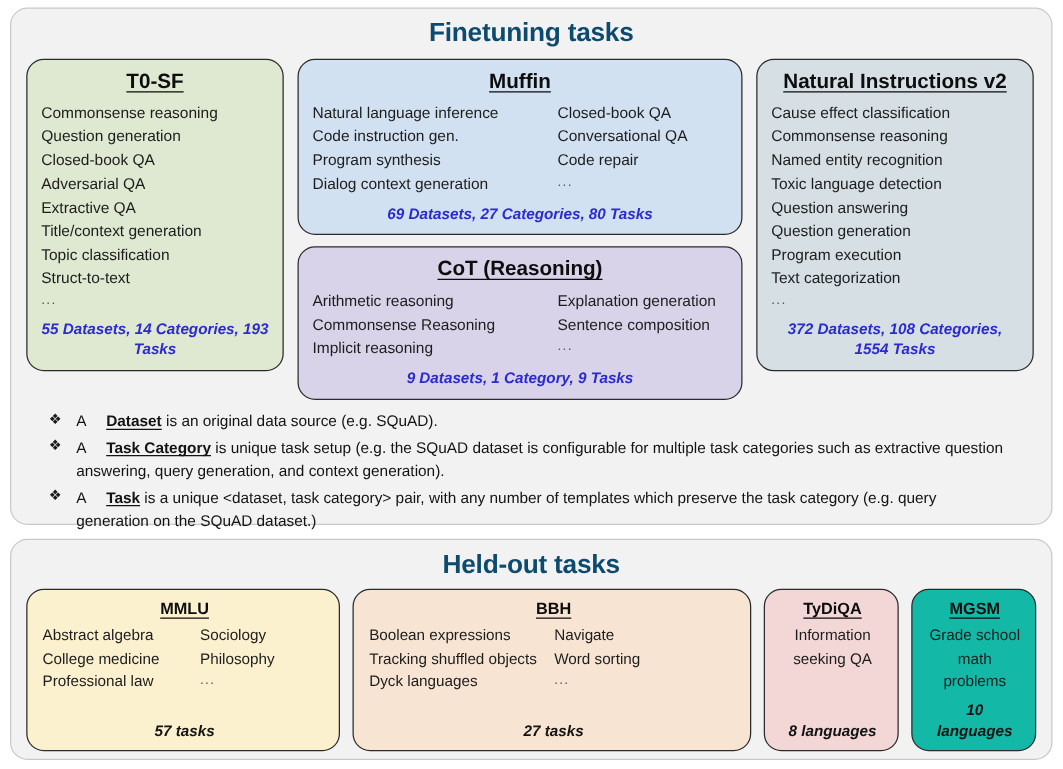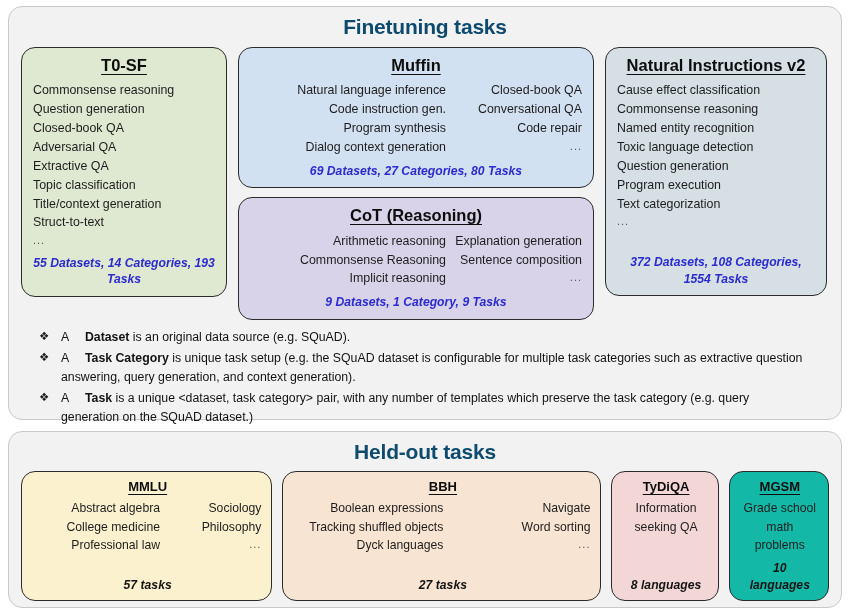--- a/index.html
+++ b/index.html
@@ -45,21 +45,21 @@
     font-weight: bold;
     font-size: 16.5px;
     text-decoration: underline;
     text-underline-offset: 3px;
     line-height: 1.18;
     margin-bottom: 6px;
     color: #0d0d0d;
   }
   .items { font-size: 12.4px; line-height: 1.52; color: #1d1d1d; }
   .items .ell { letter-spacing: 1px; font-size: 11px; color: #555; }
-  .two-col { display: flex; text-align: right; }
+  .two-col { display: flex; }
   .two-col .c1 { width: 196px; }
   .two-col .c2 { flex: 1; }
   .stats {
     margin-top: auto;
     text-align: center;
     font-size: 12.2px;
     font-weight: bold;
     font-style: italic;
     color: #2b2bcf;
     line-height: 1.35;
@@ -69,21 +69,21 @@
   .c-t0sf   { background: #dfe8d0; min-height: 249px; }
   .c-muffin { background: #d2e1f2; }
   .c-cot    { background: #d8d3e9; }
   .c-niv2   { background: #d5dfe4; min-height: 249px; }
 
   
   .defs { margin: 8px 4px 0 14px; }
   .def-row { display: flex; font-size: 12.3px; line-height: 1.5; margin-bottom: 3px; color: #131313; }
   .bullet { width: 26px; flex: none; color: #1a1a1a; font-size: 11.5px; padding-left: 4px; }
   .def-text { flex: 1; padding-right: 18px; }
-  .def-text b { text-underline-offset: 2px; padding-left: 13px; }
+  .def-text b { text-decoration: underline; text-underline-offset: 2px; padding-left: 13px; }
 
   
   #heldout-panel { height: 177px; margin-top: 11px; padding: 8px 12px 10px 12px; }
   .ho-cols { display: flex; gap: 10px; margin-top: 7px; }
   .ho-mmlu { width: 262px; background: #fcf1cf; }
   .ho-bbh  { width: 333px; background: #f8e4d2; }
   .ho-tyd  { width: 111px; background: #f3d7d7; }
   .ho-mgsm { width: 104px; background: #14b8a6; }
   .ho-card { min-height: 108px; padding: 7px 10px 7px 12px; }
   .ho-title { font-size: 13px; margin-bottom: 5px; }
@@ -104,22 +104,22 @@
 
       <div class="col-left">
         <div class="card c-t0sf">
           <div class="card-title">T0-SF</div>
           <div class="items">
             <div>Commonsense reasoning</div>
             <div>Question generation</div>
             <div>Closed-book QA</div>
             <div>Adversarial QA</div>
             <div>Extractive QA</div>
+            <div>Title/context generation</div>
             <div>Topic classification</div>
-            <div>Title/context generation</div>
             <div>Struct-to-text</div>
             <div class="ell">...</div>
           </div>
           <div class="stats">55 Datasets, 14 Categories, 193 Tasks</div>
         </div>
       </div>
 
       <div class="col-mid">
         <div class="card c-muffin">
           <div class="card-title">Muffin</div>
@@ -159,20 +159,21 @@
       </div>
 
       <div class="col-right">
         <div class="card c-niv2">
           <div class="card-title">Natural Instructions v2</div>
           <div class="items">
             <div>Cause effect classification</div>
             <div>Commonsense reasoning</div>
             <div>Named entity recognition</div>
             <div>Toxic language detection</div>
+            <div>Question answering</div>
             <div>Question generation</div>
             <div>Program execution</div>
             <div>Text categorization</div>
             <div class="ell">...</div>
           </div>
           <div class="stats">372 Datasets, 108 Categories, 1554 Tasks</div>
         </div>
       </div>
     </div>
 

